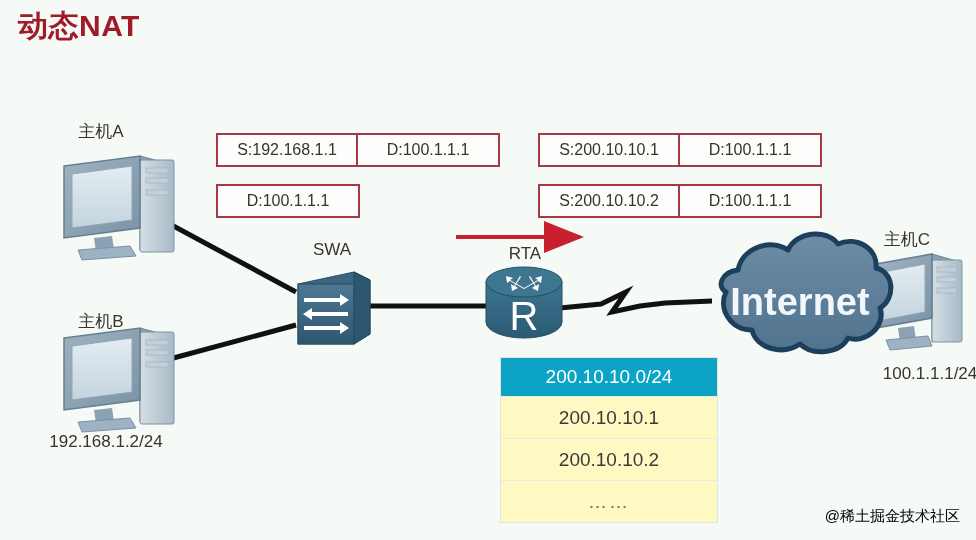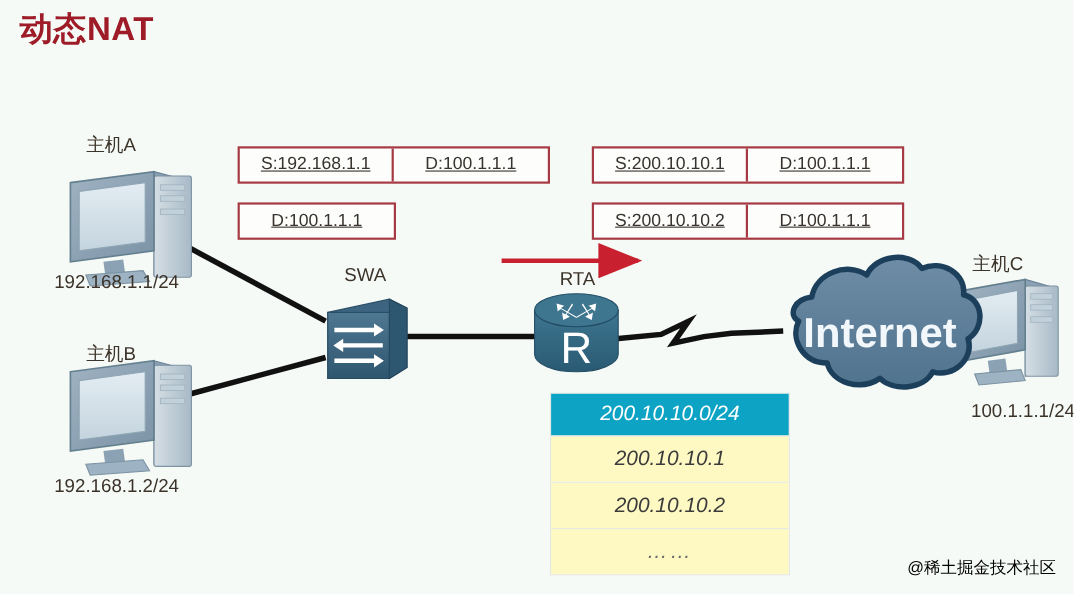--- a/index.html
+++ b/index.html
@@ -56,40 +56,38 @@
     height: 34px;
   }
   .packet .cell {
     display: flex;
     align-items: center;
     justify-content: center;
     font-size: 16px;
     color: #37332f;
     white-space: nowrap;
     box-sizing: border-box;
-    text-decoration: underline;
   }
   .packet .cell.src {
     width: 140px;
     border-right: 2px solid #a63a44;
   }
   .packet .cell.dst {
     width: 140px;
   }
 
   
   #pool-table {
     position: absolute;
     left: 500px;
     top: 357px;
     width: 218px;
     border: 1px solid #e2e6e2;
     box-sizing: border-box;
     background: #fafcfa;
-    font-style: italic;
   }
   #pool-table .pool-head {
     background: #0da3c4;
     color: #ffffff;
     font-size: 19px;
     height: 38px;
     line-height: 38px;
     text-align: center;
     white-space: nowrap;
   }
@@ -252,21 +250,20 @@
                C886,326 866,344 848,338
                C840,354 812,356 800,344
                C782,356 756,348 752,330
                C730,330 718,308 726,292
                C716,286 722,272 738,270 Z" fill="url(#cloudGrad)" stroke="#1c3f5c" stroke-width="5" stroke-linejoin="round"></path>
       <text x="800" y="315" text-anchor="middle" font-family="Liberation Sans, sans-serif" font-size="38" font-weight="bold" fill="#f2f7fb">Internet</text>
     </g>
   </svg>
 
   <div class="node-label" style="left:46px; top:120px; width:110px;">主机A</div>
-  <div class="ip-label" style="left:26px; top:247px; width:160px;">192.168.1.1/24</div>
 
   <div class="node-label" style="left:46px; top:310px; width:110px;">主机B</div>
   <div class="ip-label" style="left:26px; top:432px; width:160px;">192.168.1.2/24</div>
 
   <div class="node-label" style="left:282px; top:240px; width:100px;">SWA</div>
 
   <div class="node-label" style="left:480px; top:244px; width:90px;">RTA</div>
 
   <div class="node-label" style="left:852px; top:228px; width:110px;">主机C</div>
   <div class="ip-label" style="left:860px; top:364px; width:140px;">100.1.1.1/24</div>

